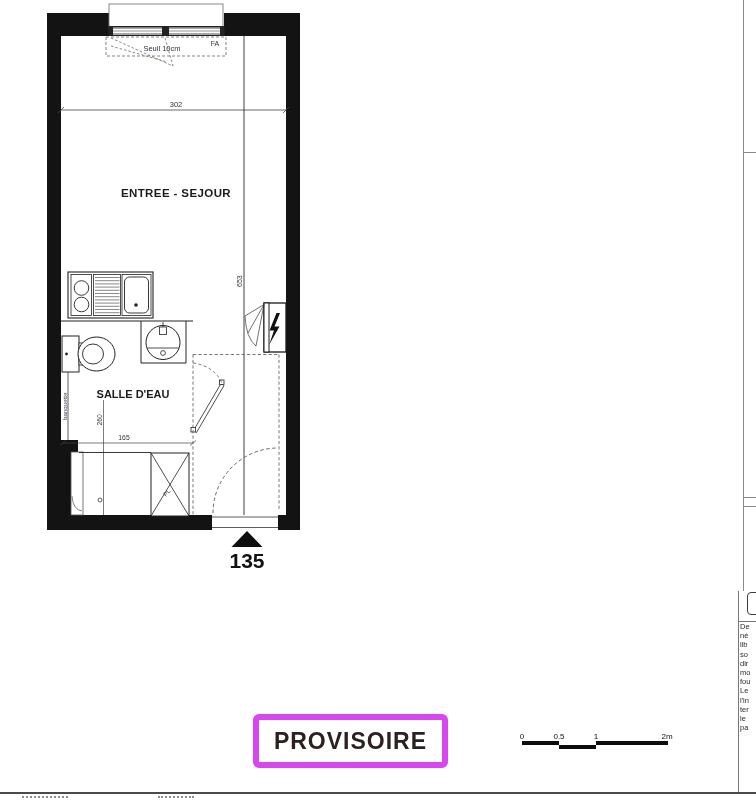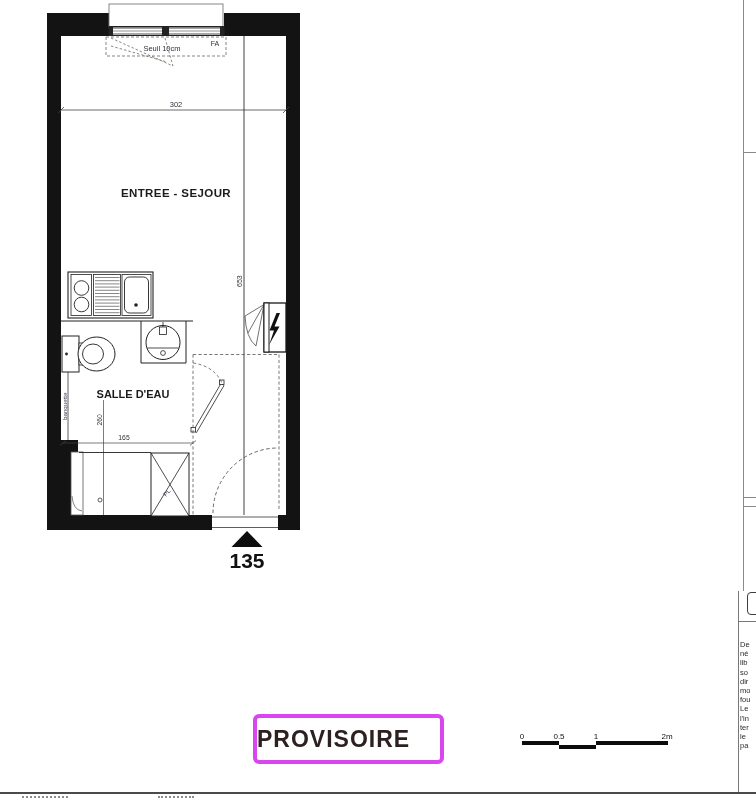--- a/index.html
+++ b/index.html
@@ -1,25 +1,25 @@
 <!DOCTYPE html>
 <html><head>
 <meta charset="utf-8">
 <style>
   html,body{margin:0;padding:0;}
   body{width:756px;height:800px;background:#ffffff;overflow:hidden;position:relative;
        font-family:"Liberation Sans", sans-serif;}
   .abs{position:absolute;}
   svg text{font-family:"Liberation Sans", sans-serif;}
-  .stamp{left:253px;top:714px;width:183px;height:42px;border:4px solid #d946ef;border-radius:6px;
-         display:flex;align-items:center;justify-content:flex-start;background:#fff;}
+  .stamp{left:253px;top:714px;width:183px;height:42px;border:6px solid #d946ef;border-radius:6px;
+         display:flex;align-items:center;justify-content:center;background:#fff;}
   .stamp span{font-size:23px;font-weight:bold;color:#2d2020;letter-spacing:1px;}
   .vline{width:1px;background:#8a8a8a;}
   .hline{height:1px;background:#8a8a8a;}
-  .notes{left:740px;top:640px;width:16px;}
+  .notes{left:740px;top:622px;width:16px;}
   .notes span{display:block;height:9.2px;line-height:9.2px;font-size:7.5px;color:#2a2a2a;white-space:nowrap;}
   .stampbox{left:747px;top:592px;width:26px;height:21px;border:1.5px solid #3d3d3d;border-radius:4px;background:#fff;}
   .bottomline{left:0;top:792px;width:756px;height:1.5px;background:#4a4a4a;}
   .remnant{border-top:2px dotted #8d8d8d;height:0;}
 </style>
 </head>
 <body>
 
 <div class="abs" style="left:16px;top:0;">
 <svg width="470" height="600" viewBox="0 0 470 600">

